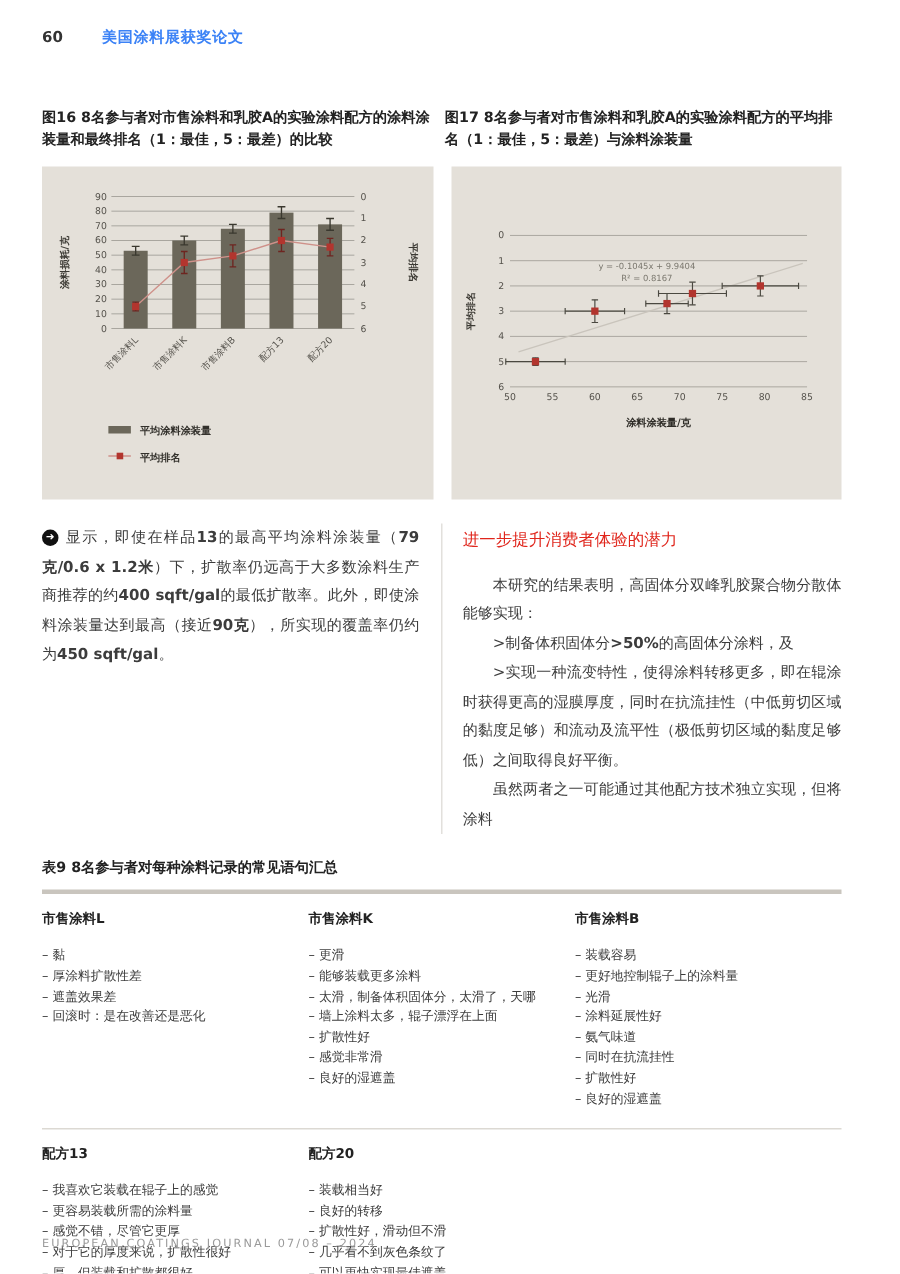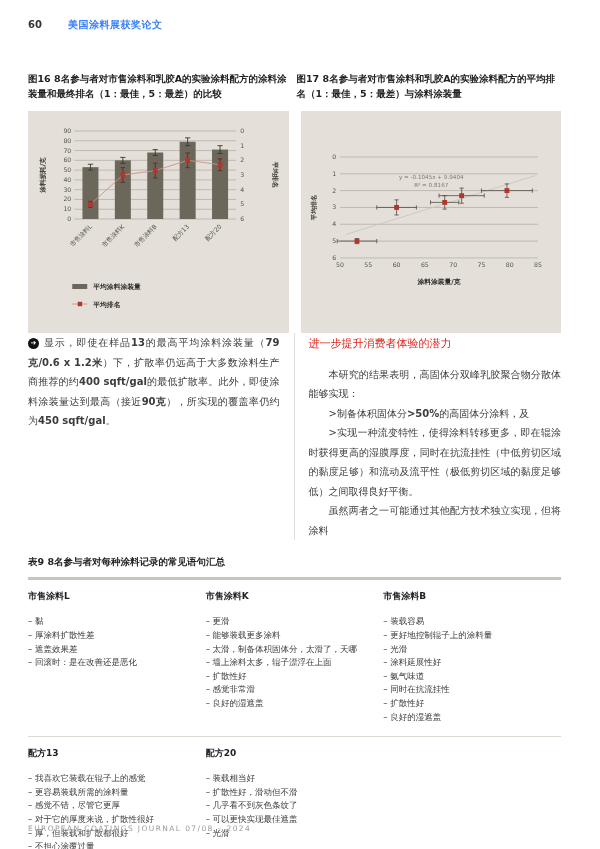--- a/index.html
+++ b/index.html
@@ -11,21 +11,21 @@
   .pageno{font-size:10px;color:#333;font-weight:600;}
   .hdr-title{font-size:10px;font-weight:700;color:#3b82f6;letter-spacing:.5px;text-align:center;}
   
   .caps{display:flex;gap:4px;margin-top:40px;}
   .cap{flex:1;font-size:9.5px;font-weight:700;color:#222;line-height:1.55;}
   
   .charts{display:flex;gap:12px;margin-top:10px;}
   .chart-panel{flex:1;height:222px;background:#e4e0d9;box-sizing:border-box;padding:10px 6px;}
   .chart-panel svg{display:block;width:100%;height:100%;}
   
-  .body-cols{display:flex;margin-top:0;}
+  .body-cols{display:flex;margin-top:16px;}
   .col{width:50%;box-sizing:border-box;font-size:10px;line-height:1.95;text-align:justify;}
   .col.left{padding-right:14px;border-right:1px solid #e2e0dc;}
   .col.right{padding-left:14px;}
   .para{margin:0;}
   .para.indent{text-indent:2em;}
   .hangwrap{position:relative;padding-left:0;}
   .bullet{display:inline-flex;align-items:center;justify-content:center;
           width:11px;height:11px;border-radius:50%;background:#111;color:#fff;
           font-size:7px;line-height:11px;margin-right:4px;position:relative;top:-1px;}
   .sec-head{margin:0 0 10px 0;font-size:11px;font-weight:400;color:#e0261c;}
@@ -290,20 +290,21 @@
             <div class="t-item">– 感觉不错，尽管它更厚</div>
             <div class="t-item">– 对于它的厚度来说，扩散性很好</div>
             <div class="t-item">– 厚，但装载和扩散都很好</div>
             <div class="t-item">– 不担心涂覆过量</div>
           </div>
       </div>
       <div class="t-col">
         <div class="t-head">配方20</div>
         <div class="t-list">
             <div class="t-item">– 装载相当好</div>
+            <div class="t-item">– 良好的转移</div>
             <div class="t-item">– 扩散性好，滑动但不滑</div>
             <div class="t-item">– 几乎看不到灰色条纹了</div>
             <div class="t-item">– 可以更快实现最佳遮盖</div>
             <div class="t-item">– 光滑</div>
           </div>
       </div>
       <div class="t-col"></div>
     </div>
 
   </section>

